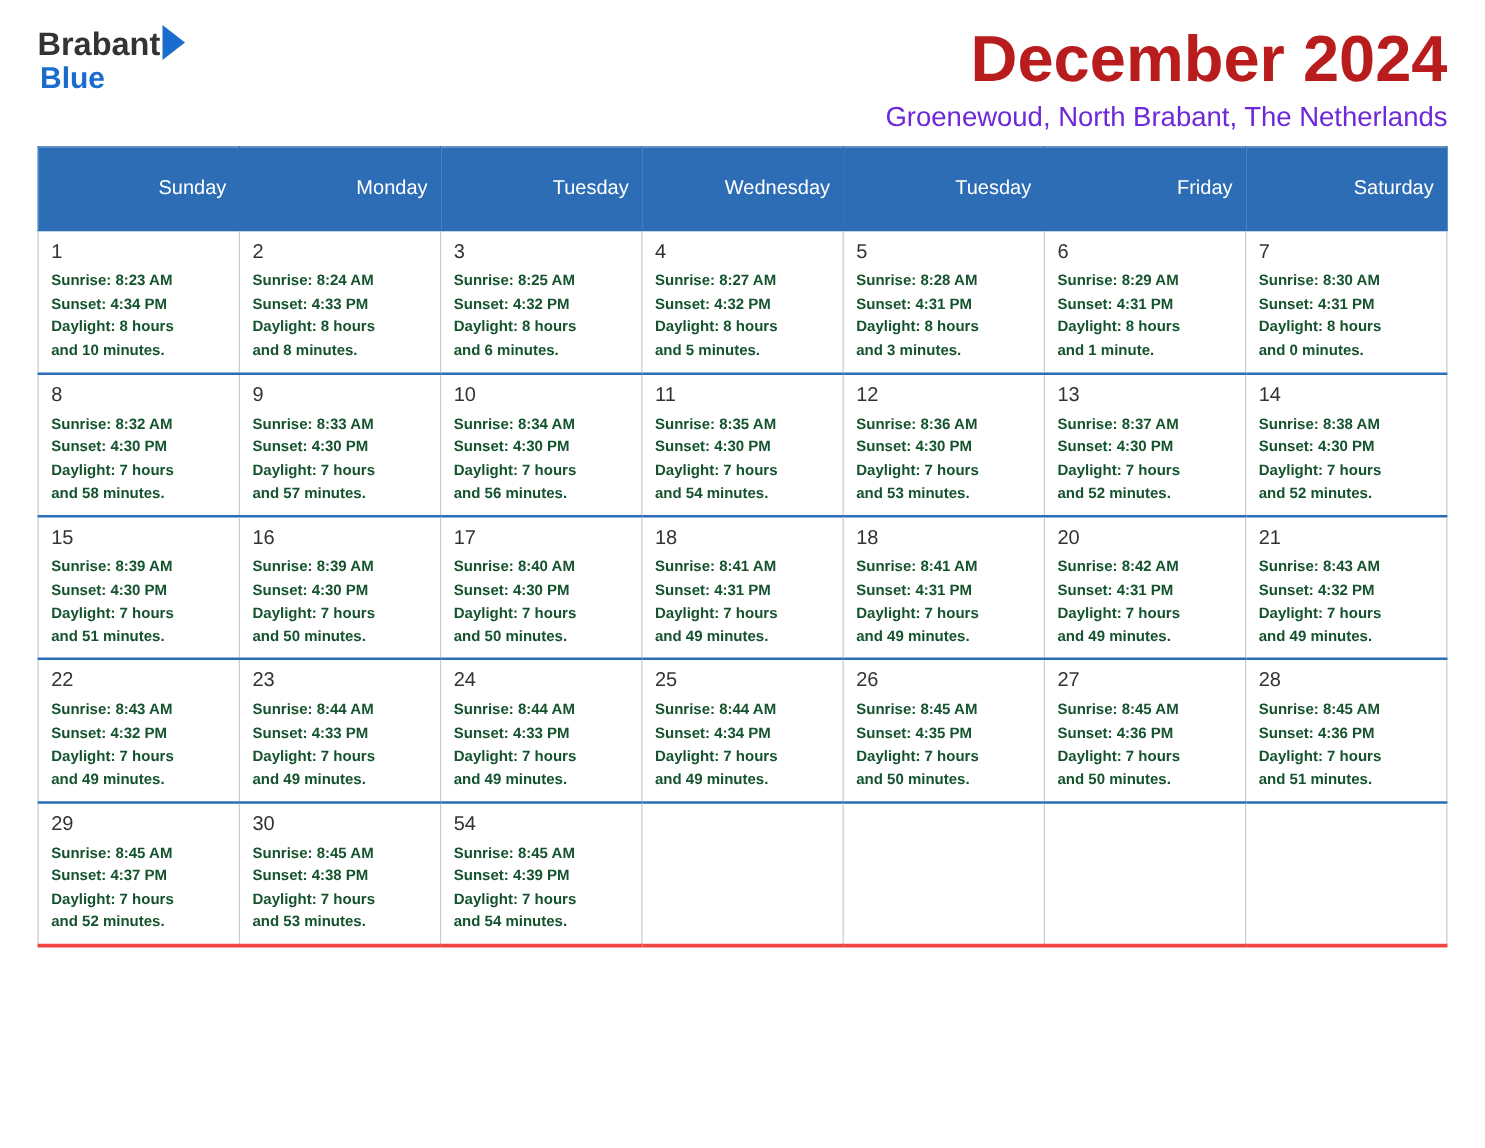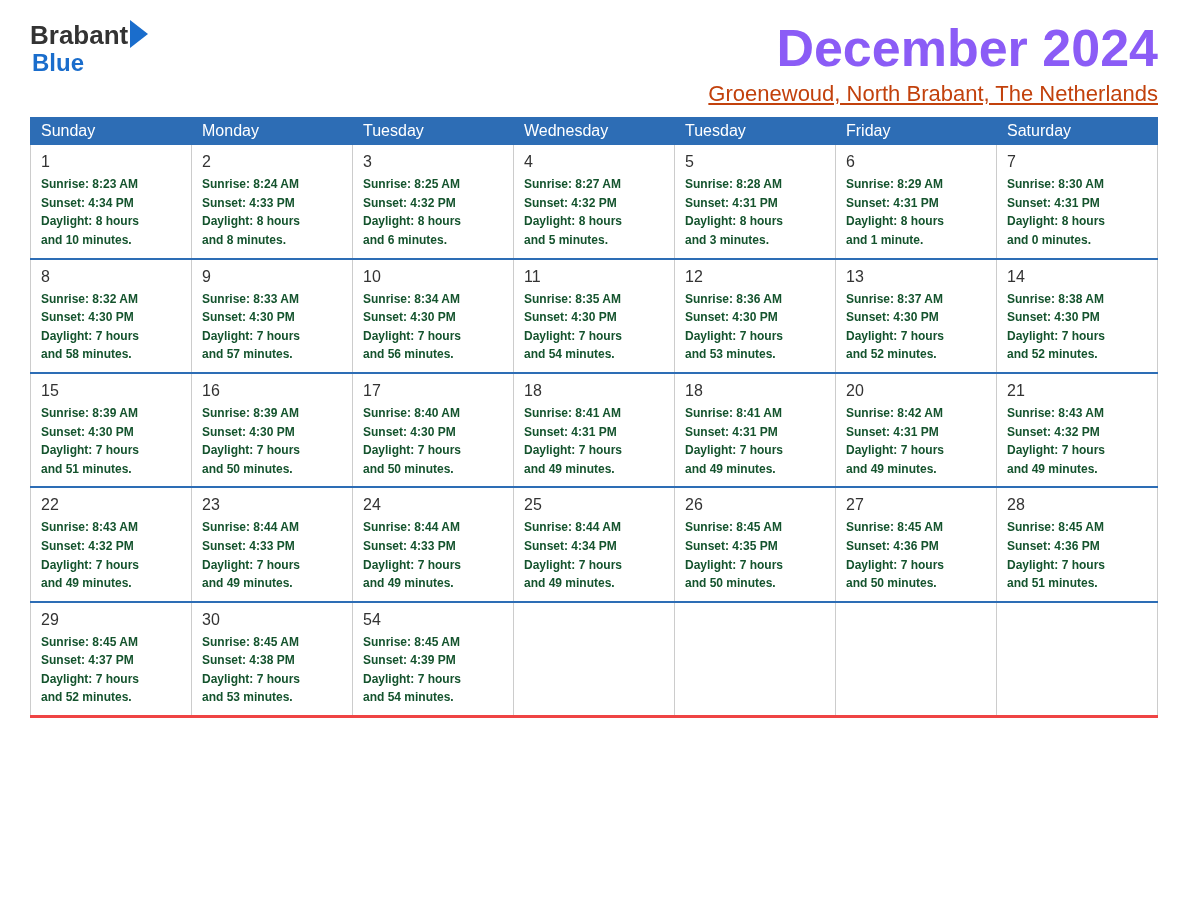--- a/index.html
+++ b/index.html
@@ -49,41 +49,40 @@
       margin-left: 2px;
       line-height: 1;
       text-align: right;
     }
     .title-block {
       text-align: right;
     }
     .month-title {
       font-size: 52px;
       font-weight: bold;
-      color: #8b5cf6;
+      color: #b91c1c;
       line-height: 1.1;
     }
     .location-title {
       font-size: 22px;
-      color: #c2410c;
+      color: #6d28d9;
       margin-top: 4px;
-      text-decoration: underline;
     }
     .calendar-table {
       width: 100%;
       border-collapse: collapse;
       margin-top: 10px;
     }
     .calendar-table th {
       background-color: #2d6db5;
       color: #fff;
       font-size: 16px;
       font-weight: normal;
-      padding: 4px 10px;
-      text-align: left;
+      padding: 24px 10px;
+      text-align: right;
       border: 1px solid #2d6db5;
     }
     .calendar-table td {
       vertical-align: top;
       padding: 8px 10px;
       border: 1px solid #ccc;
       width: calc(100% / 7);
       min-height: 100px;
       font-size: 13.5px;
       color: #333;

